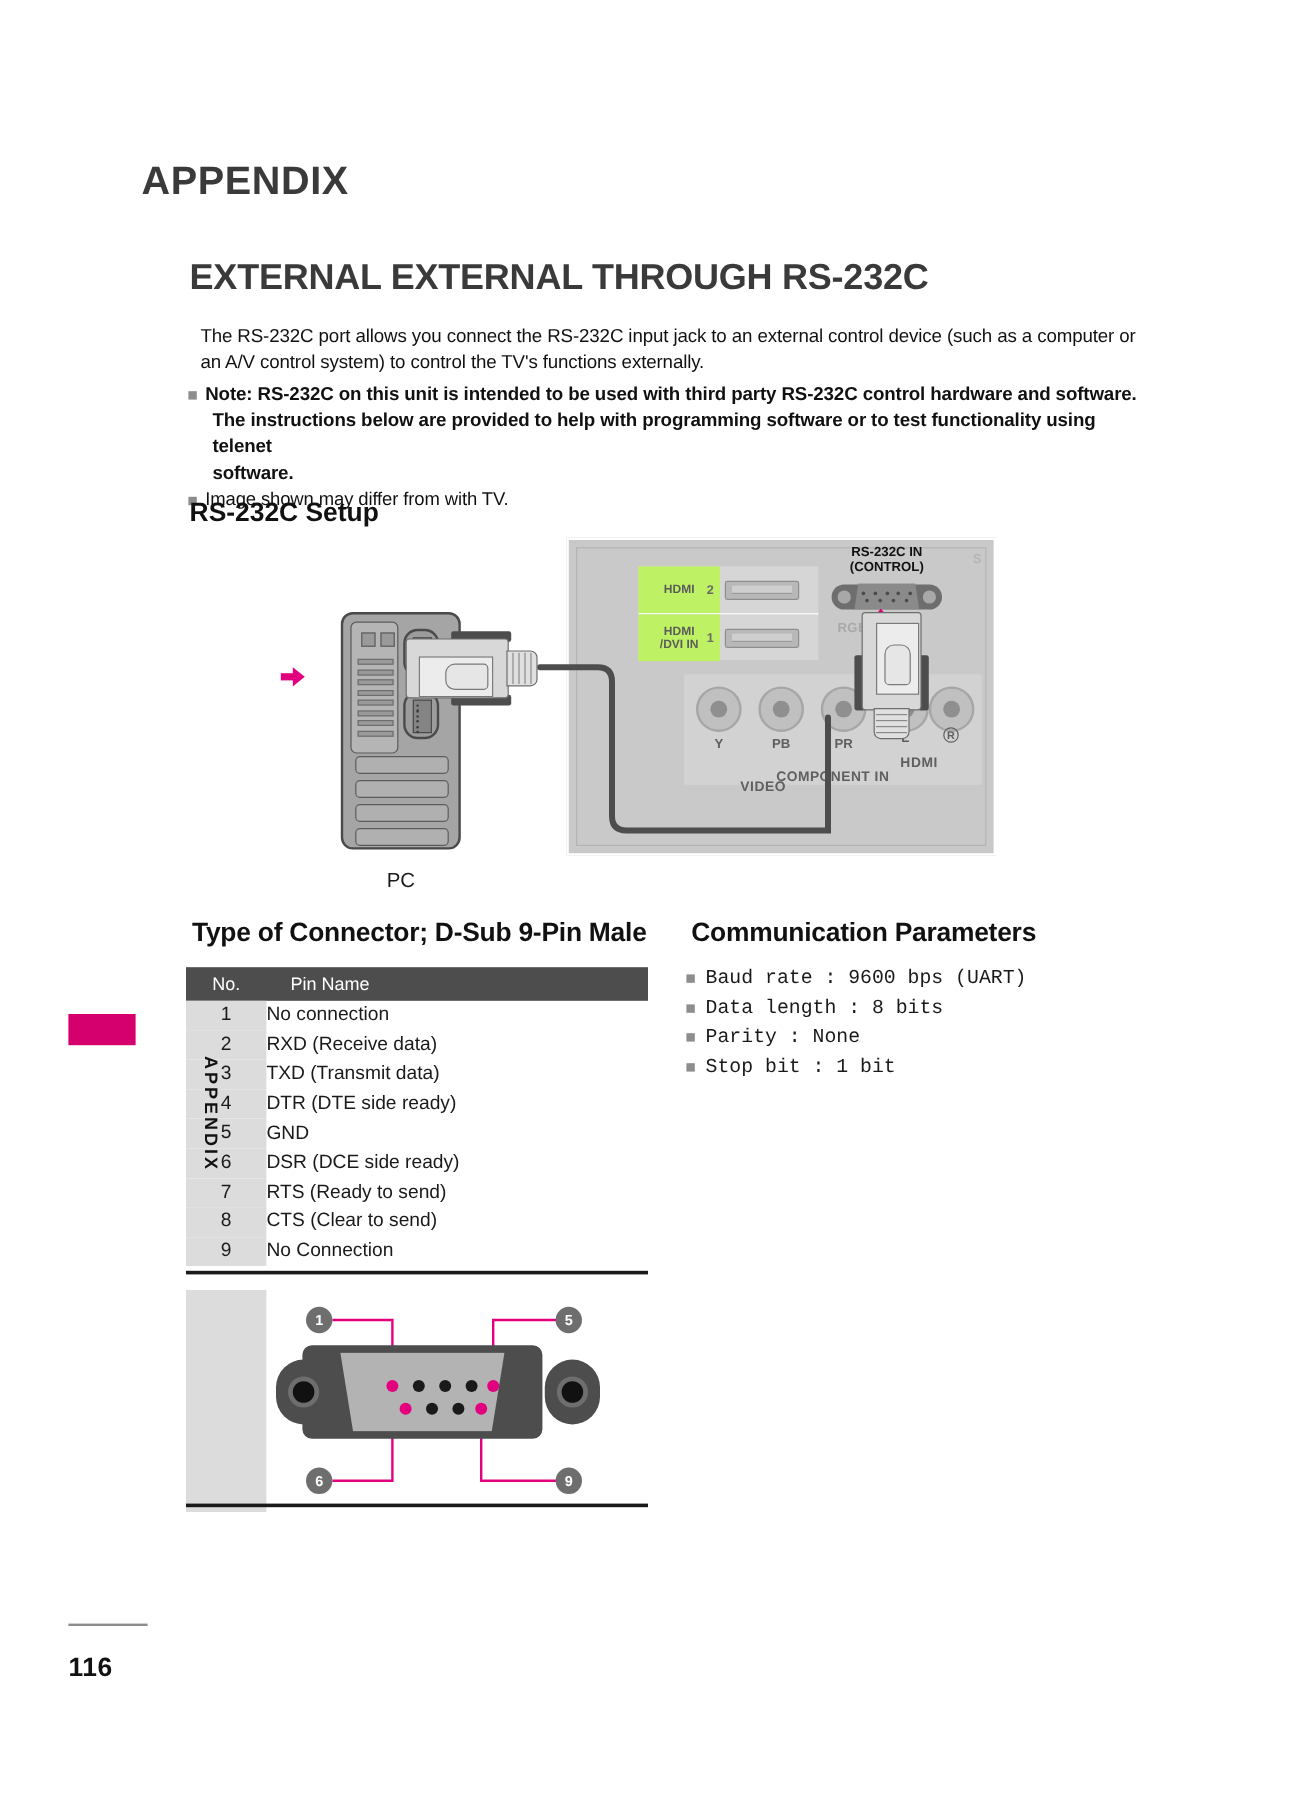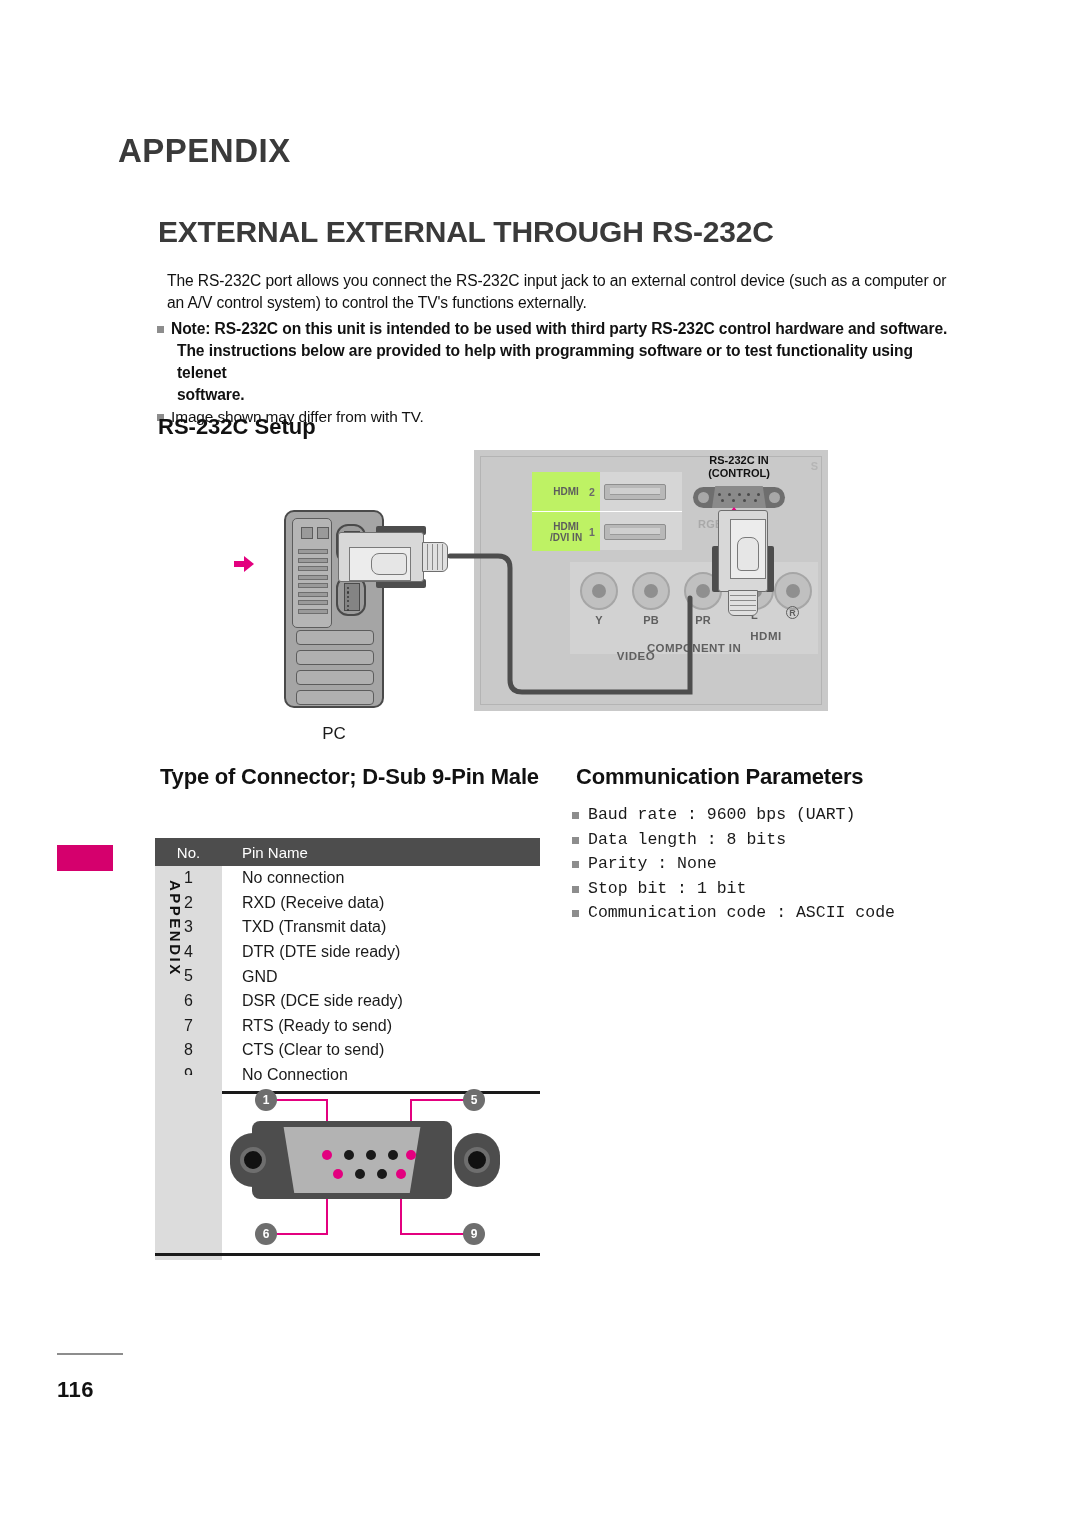--- a/index.html
+++ b/index.html
@@ -637,21 +637,20 @@
     position: absolute;
     left: 155px;
     top: 806px;
     width: 385px;
   }
   #pin-table .thead {
     display: flex;
     background: #4d4d4d;
     height: 28px;
     align-items: center;
-    margin-top: 32px;
   }
   #pin-table .thead .c1 {
     width: 67px;
     text-align: center;
     color: #ffffff;
     font-size: 15px;
   }
   #pin-table .thead .c2 {
     padding-left: 20px;
     color: #ffffff;
@@ -666,21 +665,20 @@
   #pin-table .trow .c1 {
     width: 67px;
     text-align: center;
     background: #dcdcdc;
     height: 24.6px;
     line-height: 24.6px;
     font-size: 16px;
     color: #1a1a1a;
   }
   #pin-table .trow .c2 {
-    padding-left: 20px;
     font-size: 16px;
     color: #1a1a1a;
   }
   #pin-table .divider {
     height: 3px;
     background: #1a1a1a;
     margin-top: 4px;
   }
 
   
@@ -1116,23 +1114,19 @@
     <span>Data length : 8 bits</span>
   </div>
   <div class="item">
     <span class="sq"></span>
     <span>Parity : None</span>
   </div>
   <div class="item">
     <span class="sq"></span>
     <span>Stop bit : 1 bit</span>
   </div>
-  <div class="item">
-    <span class="sq"></span>
-    <span>Communication code : ASCII code</span>
-  </div>
 </div>
 
 <div id="side-tab"></div>
 <div id="side-label">APPENDIX</div>
 
 <div id="footer-rule"></div>
 <div id="page-number">116</div>
 
 </body></html>

